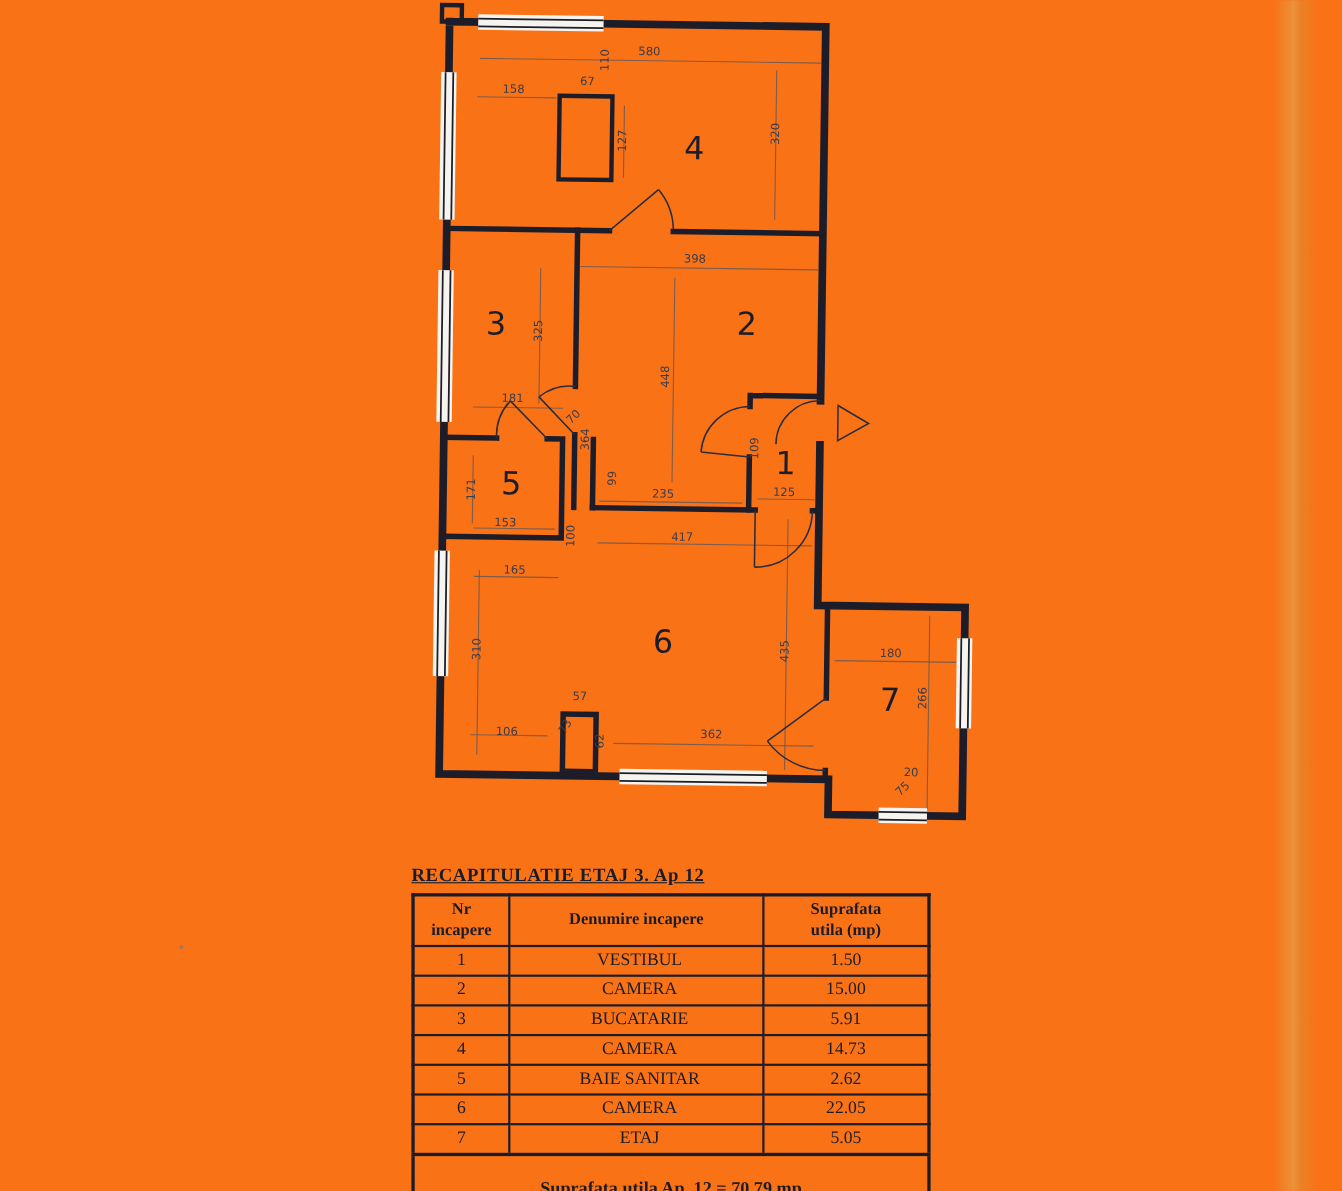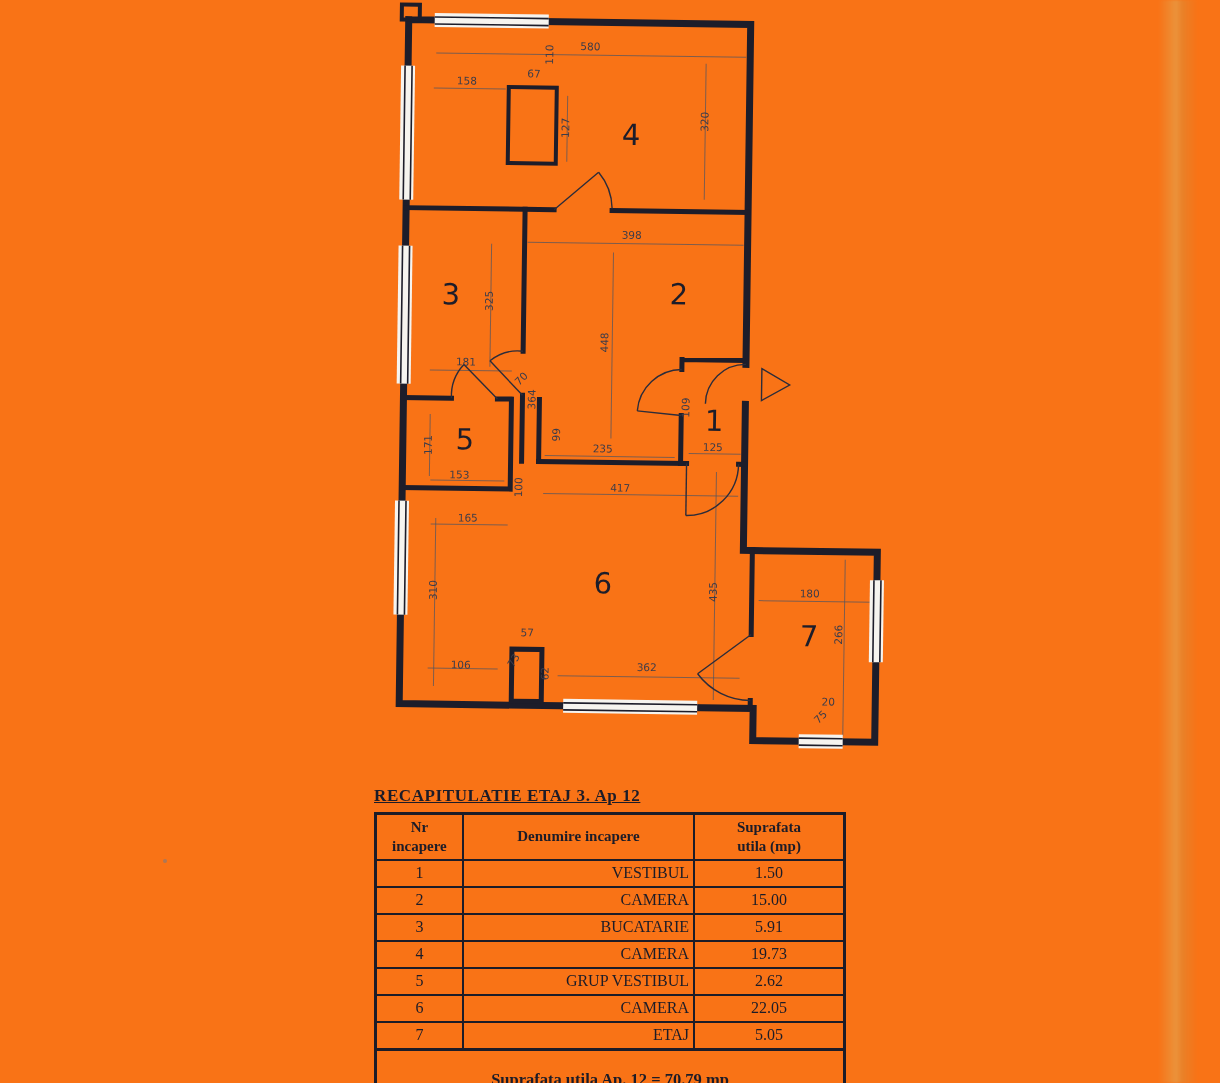--- a/index.html
+++ b/index.html
@@ -35,21 +35,21 @@
   table.recap{
     width:100%;border-collapse:collapse;border:3px solid #1c1c28;
     table-layout:fixed;color:#1c1c28;
   }
   table.recap th,table.recap td{border:2px solid #1c1c28;}
   table.recap thead th{font-weight:bold;font-size:15px;line-height:1.25;padding:3px 2px;text-align:center;}
   th.c-nr, td.c-nr{width:18%;text-align:center;}
   th.c-name, td.c-name{width:50%;}
   th.c-area, td.c-area{width:32%;text-align:center;}
   table.recap tbody td{font-size:16px;height:23px;padding:1px 4px;}
-  table.recap tbody td.c-name{text-align:right;padding-left:10px;}
+  table.recap tbody td.c-name{text-align:center;padding-left:10px;}
   table.recap tfoot td{
     font-weight:bold;text-align:center;font-size:16.5px;padding:17px 2px;height:24px;
     border-top:3px solid #1c1c28;
   }
 </style>
 </head>
 <body>
 
 <div class="page">
 
@@ -207,25 +207,25 @@
             <td class="c-area">15.00</td>
           </tr>
           <tr>
             <td class="c-nr">3</td>
             <td class="c-name">BUCATARIE</td>
             <td class="c-area">5.91</td>
           </tr>
           <tr>
             <td class="c-nr">4</td>
             <td class="c-name">CAMERA</td>
-            <td class="c-area">19.73</td>
+            <td class="c-area">14.73</td>
           </tr>
           <tr>
             <td class="c-nr">5</td>
-            <td class="c-name">GRUP VESTIBUL</td>
+            <td class="c-name">BAIE SANITAR</td>
             <td class="c-area">2.62</td>
           </tr>
           <tr>
             <td class="c-nr">6</td>
             <td class="c-name">CAMERA</td>
             <td class="c-area">22.05</td>
           </tr>
           <tr>
             <td class="c-nr">7</td>
             <td class="c-name">ETAJ</td>

